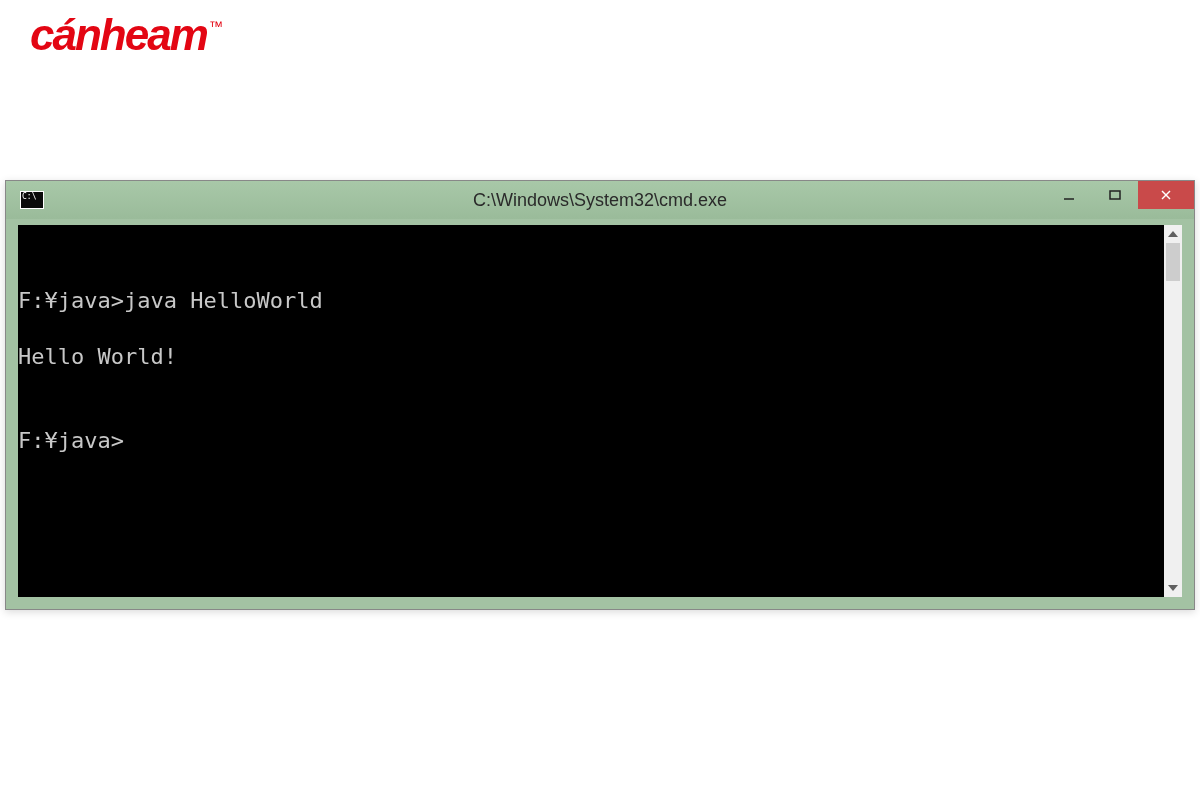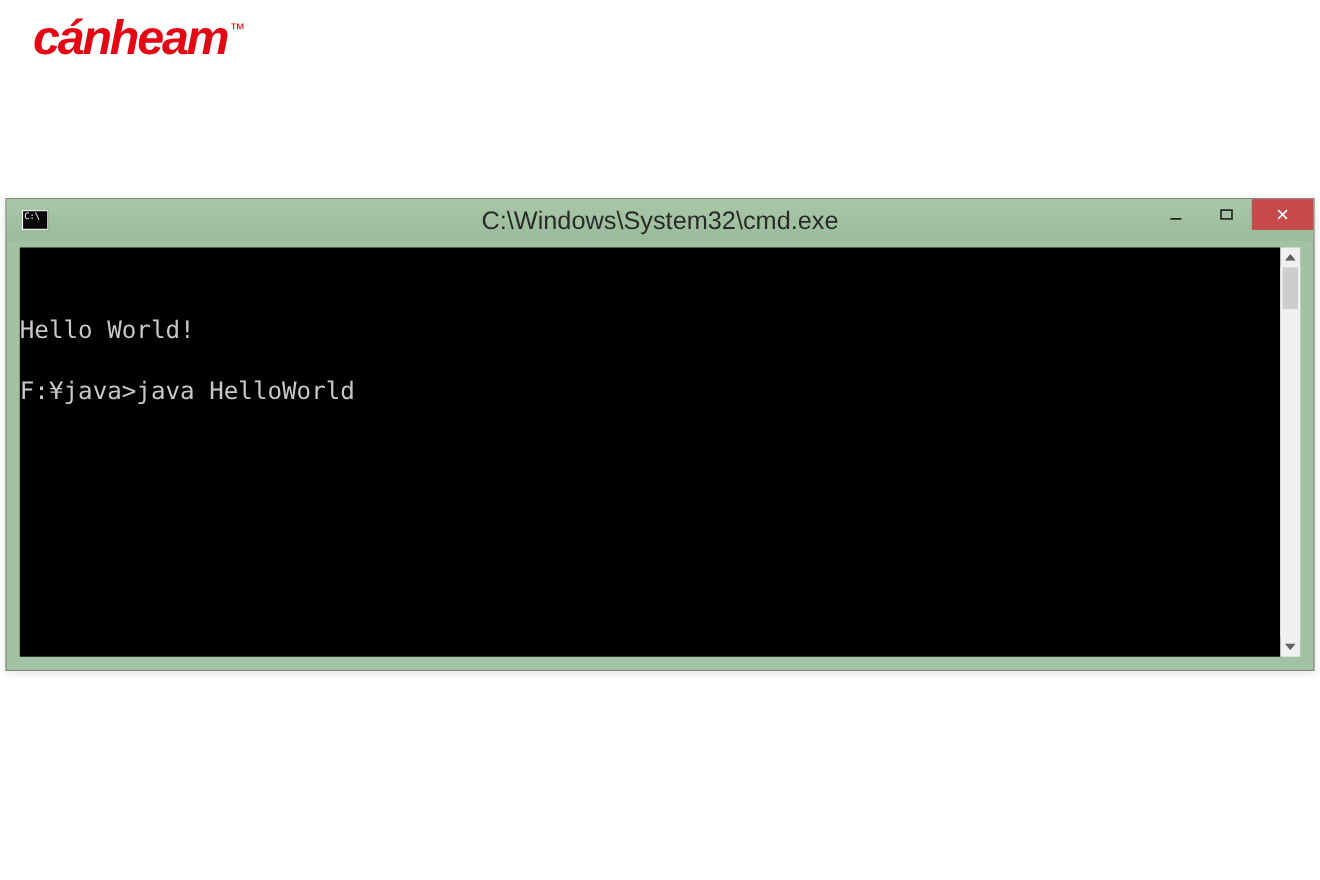--- a/index.html
+++ b/index.html
@@ -68,21 +68,21 @@
       left: 1px;
       color: #fff;
       font-size: 8px;
       font-family: "Consolas", monospace;
     }
     .titlebar-title {
       position: absolute;
       left: 50%;
       transform: translateX(-50%);
       color: #2a2a2a;
-      font-size: 23px;
+      font-size: 18px;
       font-family: "Segoe UI", sans-serif;
     }
     .window-controls {
       position: absolute;
       right: 0;
       top: 0;
       display: flex;
       height: 28px;
     }
     .win-btn {
@@ -179,23 +179,24 @@
         <svg viewBox="0 0 12 12">
             <line x1="2" y1="2" x2="10" y2="10" stroke="#fff" stroke-width="1.5"></line>
             <line x1="10" y1="2" x2="2" y2="10" stroke="#fff" stroke-width="1.5"></line>
           </svg>
       </div>
     </div>
   </div>
 
   <div class="terminal-area">
 <span class="term-line"></span>
+<span class="term-line">F:¥java&gt;java HelloWorld</span>
 <span class="term-line">Hello World!</span>
-<span class="term-line">F:¥java&gt;java HelloWorld</span>
 <span class="term-line"></span>
+<span class="term-line">F:¥java&gt;</span>
   </div>
 
   <div class="scrollbar">
     <div class="scroll-arrow">
       <svg width="10" height="6" viewBox="0 0 10 6">
           <path d="M5 0 L10 6 L0 6 Z" fill="#606060"></path>
         </svg>
     </div>
     <div class="scroll-track">
       <div class="scroll-thumb"></div>

